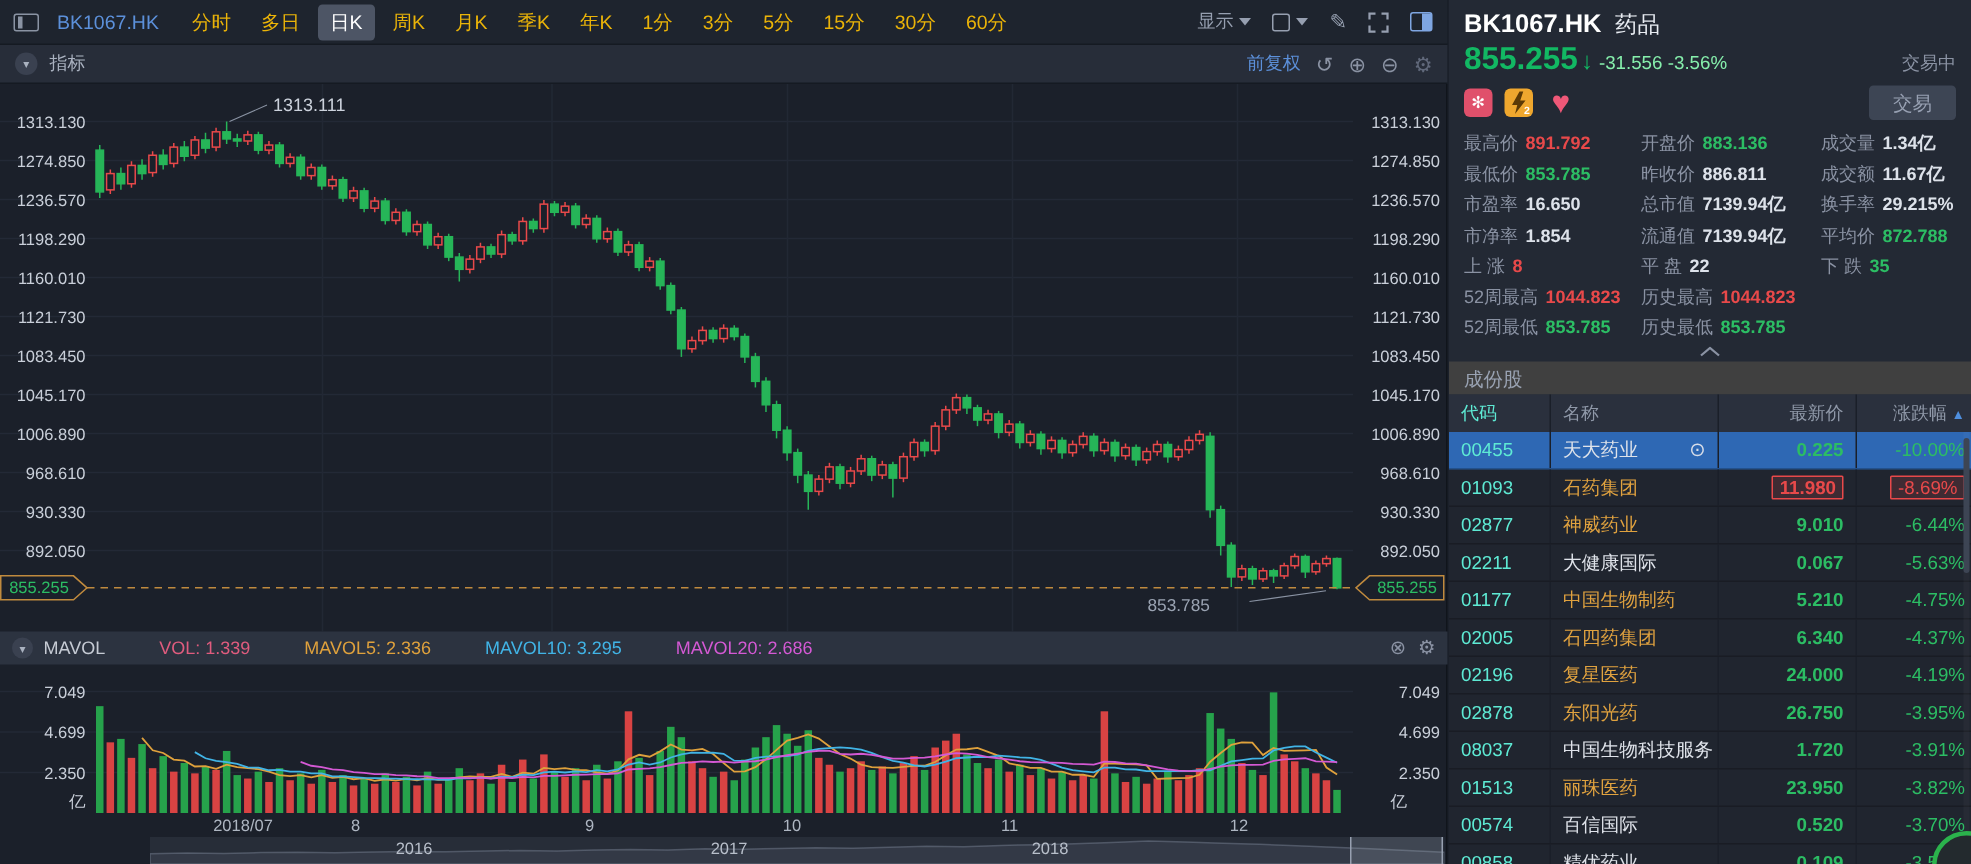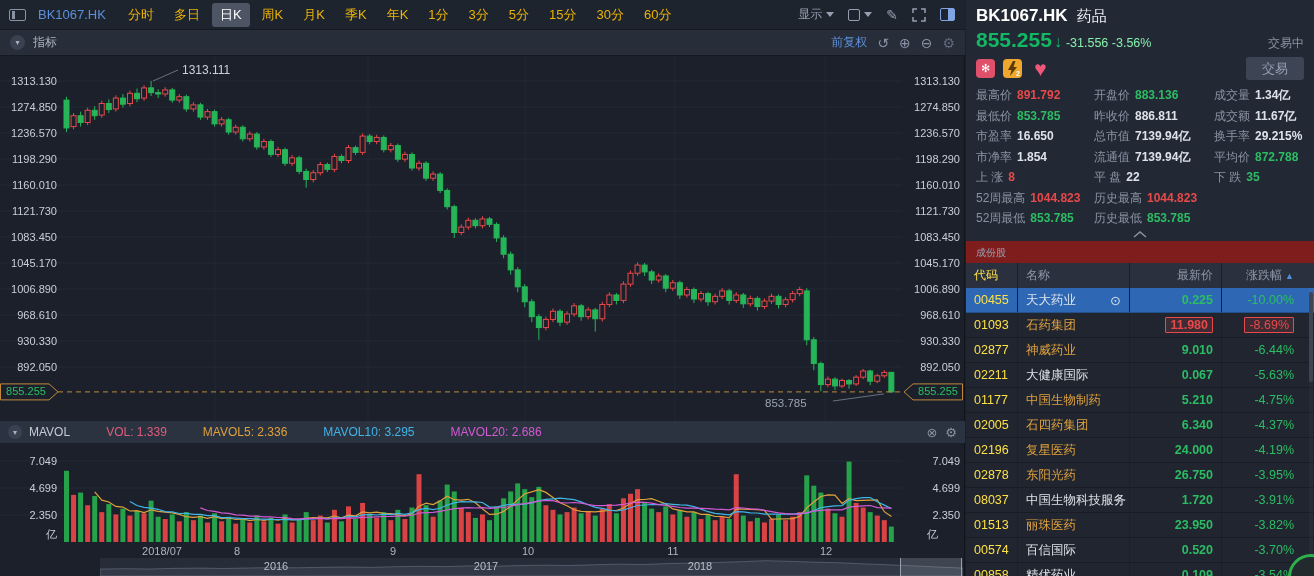--- a/index.html
+++ b/index.html
@@ -62,27 +62,27 @@
   .badge-bolt{background:#efa72e;position:relative;}
   .badge-heart{color:#ef5878;font-size:21px;line-height:19px;background:none;width:21px;}
   .trade-btn{margin-left:auto;width:58px;height:23px;background:#3d4554;color:#98a1b3;font-size:13px;border-radius:3px;display:flex;align-items:center;justify-content:center;cursor:pointer;}
   .stats{padding:3px 10px 0 10px;display:grid;grid-template-columns:118px 120px 100px;row-gap:3.5px;font-size:12px;}
   .stat-label{color:#8a92a3;margin-right:5px;}
   .stat-val{font-weight:bold;color:#dde2ea;}
   .c-red{color:#e8494a !important;}
   .c-green{color:#2cbd64 !important;}
   .c-white{color:#dde2ea !important;}
   .collapse{height:14px;display:flex;align-items:center;justify-content:center;cursor:pointer;}
-  .cons-title{height:22px;line-height:24px;padding-left:10px;color:#99a2b2;font-size:10px;background:#7f1d1d;}
+  .cons-title{height:22px;line-height:24px;padding-left:10px;color:#99a2b2;font-size:13px;background:#404040;}
   .tbl-header{height:25px;display:flex;background:#2a303d;color:#8f98a8;font-size:12px;align-items:center;flex:none;}
   .tbl-rows{flex:1;overflow:hidden;position:relative;background:#20252f;}
   .trow{height:25px;display:flex;align-items:center;font-size:12.5px;border-bottom:1px solid rgba(0,0,0,0.22);cursor:pointer;}
   .trow.sel{background:#2e68b4;}
   .cell{height:100%;display:flex;align-items:center;border-right:1px solid #1a1f29;padding:0 8px;}
-  .c-code{width:52px;flex:none;color:#fde047;}
+  .c-code{width:68px;flex:none;color:#5eead4;}
   .c-name{width:112px;flex:none;overflow:hidden;white-space:nowrap;}
   .c-price{width:92px;flex:none;justify-content:flex-end;font-weight:bold;}
   .c-pct{width:80px;flex:none;justify-content:flex-end;border-right:none;}
   .name-orange{color:#e0a23f;}
   .name-white{color:#dfe3ea;}
   .flash{border:1px solid #e8494a;background:rgba(232,73,74,0.16);padding:0 4px;border-radius:1px;}
   .eye{margin-left:auto;color:#d7dde8;font-size:13px;}
   .sort-ic{color:#4f8fde;font-size:9px;margin-left:3px;}
   .scrollbar{position:absolute;right:1px;top:0;width:4px;height:100%;background:rgba(255,255,255,0.03);}
   .scroll-thumb{position:absolute;right:0;top:4px;width:4px;height:90px;background:#3d4554;border-radius:2px;}

